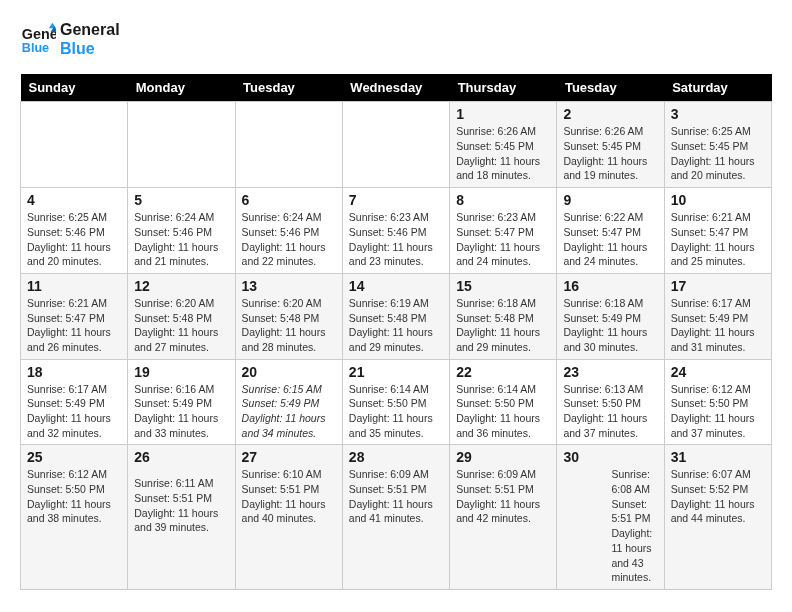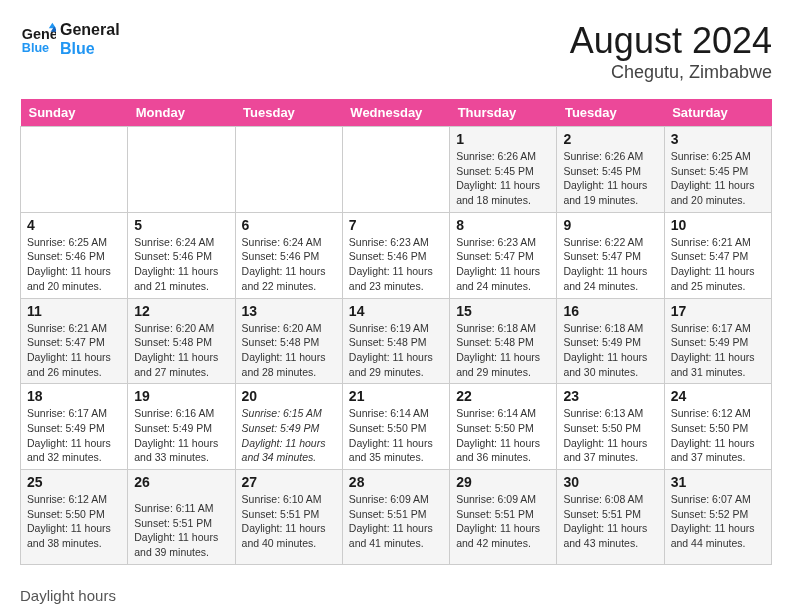--- a/index.html
+++ b/index.html
@@ -36,21 +36,21 @@
     .location {
       font-size: 18px;
       color: #444;
     }
     table {
       width: 100%;
       border-collapse: collapse;
       font-size: 11px;
     }
     .day-header {
-      background-color: #ec4899;
+      background-color: #000000;
       color: #fff;
       text-align: left;
       padding: 6px 8px;
       font-size: 13px;
       font-weight: bold;
     }
     .day-cell {
       border: 1px solid #ccc;
       vertical-align: top;
       padding: 4px 6px;
@@ -95,24 +95,20 @@
       <text x="2" y="20" font-size="16" font-weight="bold" fill="#1a1a1a">General</text>
       <text x="2" y="34" font-size="14" font-weight="bold" fill="#2196f3">Blue</text>
       <polygon points="32,8 40,8 36,2" fill="#2196f3"></polygon>
       <polygon points="34,12 42,12 38,6" fill="#1565c0"></polygon>
     </svg>
     <div style="line-height:1.2">
       <div style="font-weight:bold;font-size:16px;color:#1a1a1a">General</div>
       <div style="font-weight:bold;font-size:16px;color:#2196f3">Blue</div>
     </div>
   </div>
-  <div class="title-block">
-    <div class="month-year">August 2024</div>
-    <div class="location">Chegutu, Zimbabwe</div>
-  </div>
 </div>
 
 <table>
   <thead>
     <tr>
     <th class="day-header">Sunday</th>
         <th class="day-header">Monday</th>
         <th class="day-header">Tuesday</th>
         <th class="day-header">Wednesday</th>
         <th class="day-header">Thursday</th>
@@ -303,21 +299,21 @@
 Daylight: 11 hours and 41 minutes.</div>
         </td>
         <td class="day-cell">
           <div class="day-num">29</div>
           <div class="day-info" style="white-space: pre-line;">Sunrise: 6:09 AM
 Sunset: 5:51 PM
 Daylight: 11 hours and 42 minutes.</div>
         </td>
         <td class="day-cell">
           <div class="day-num">30</div>
-          <div class="day-info" style="white-space: pre-line;">Sunrise: 6:08 AM
+          <div class="day-info" style="white-space: pre-line; margin-left: 48px;">Sunrise: 6:08 AM
 Sunset: 5:51 PM
 Daylight: 11 hours and 43 minutes.</div>
         </td>
         <td class="day-cell">
           <div class="day-num">31</div>
           <div class="day-info" style="white-space: pre-line;">Sunrise: 6:07 AM
 Sunset: 5:52 PM
 Daylight: 11 hours and 44 minutes.</div>
         </td>
       </tr>

